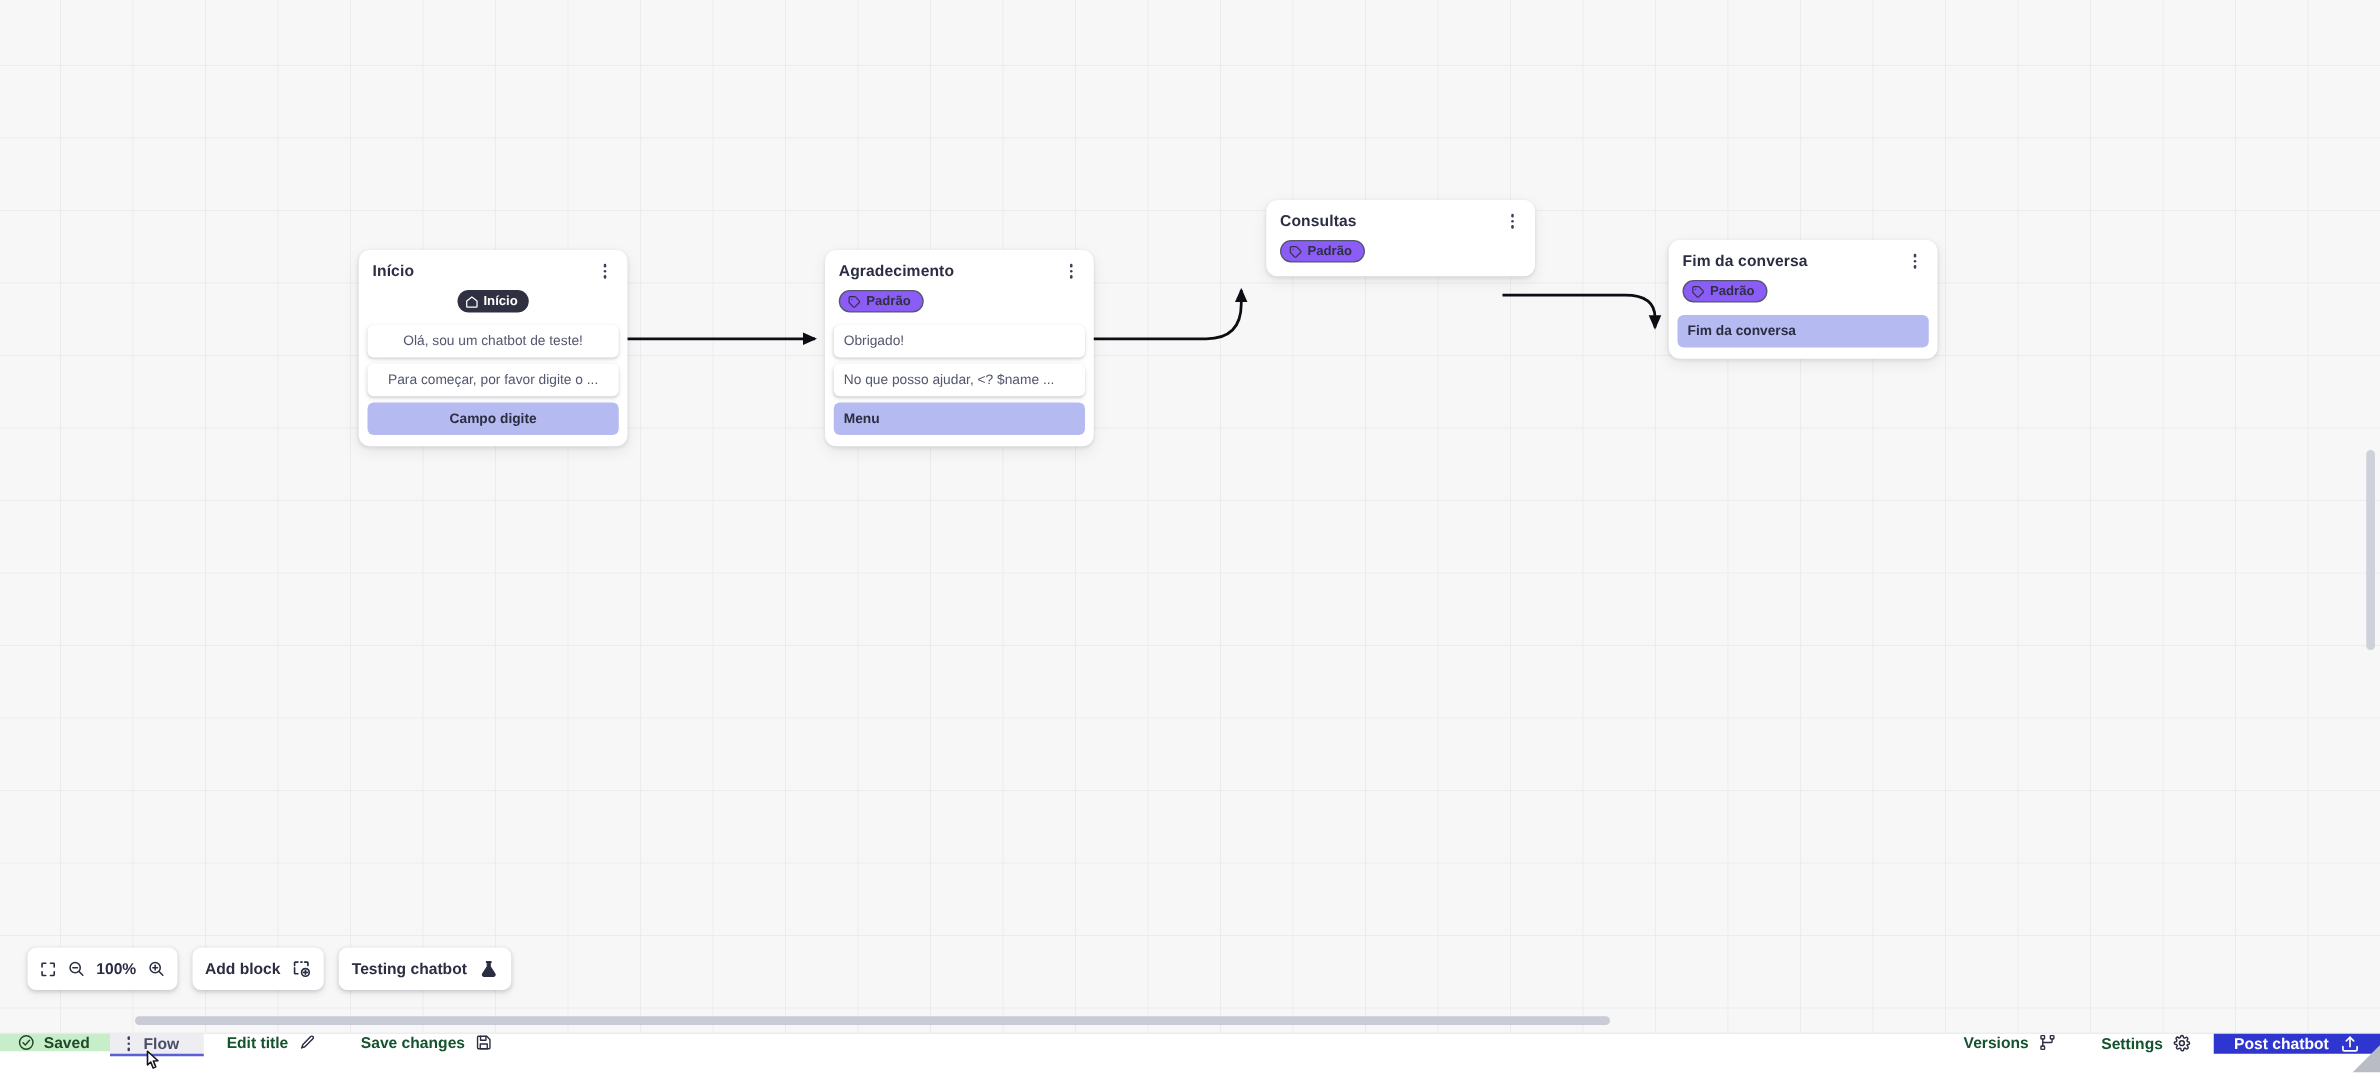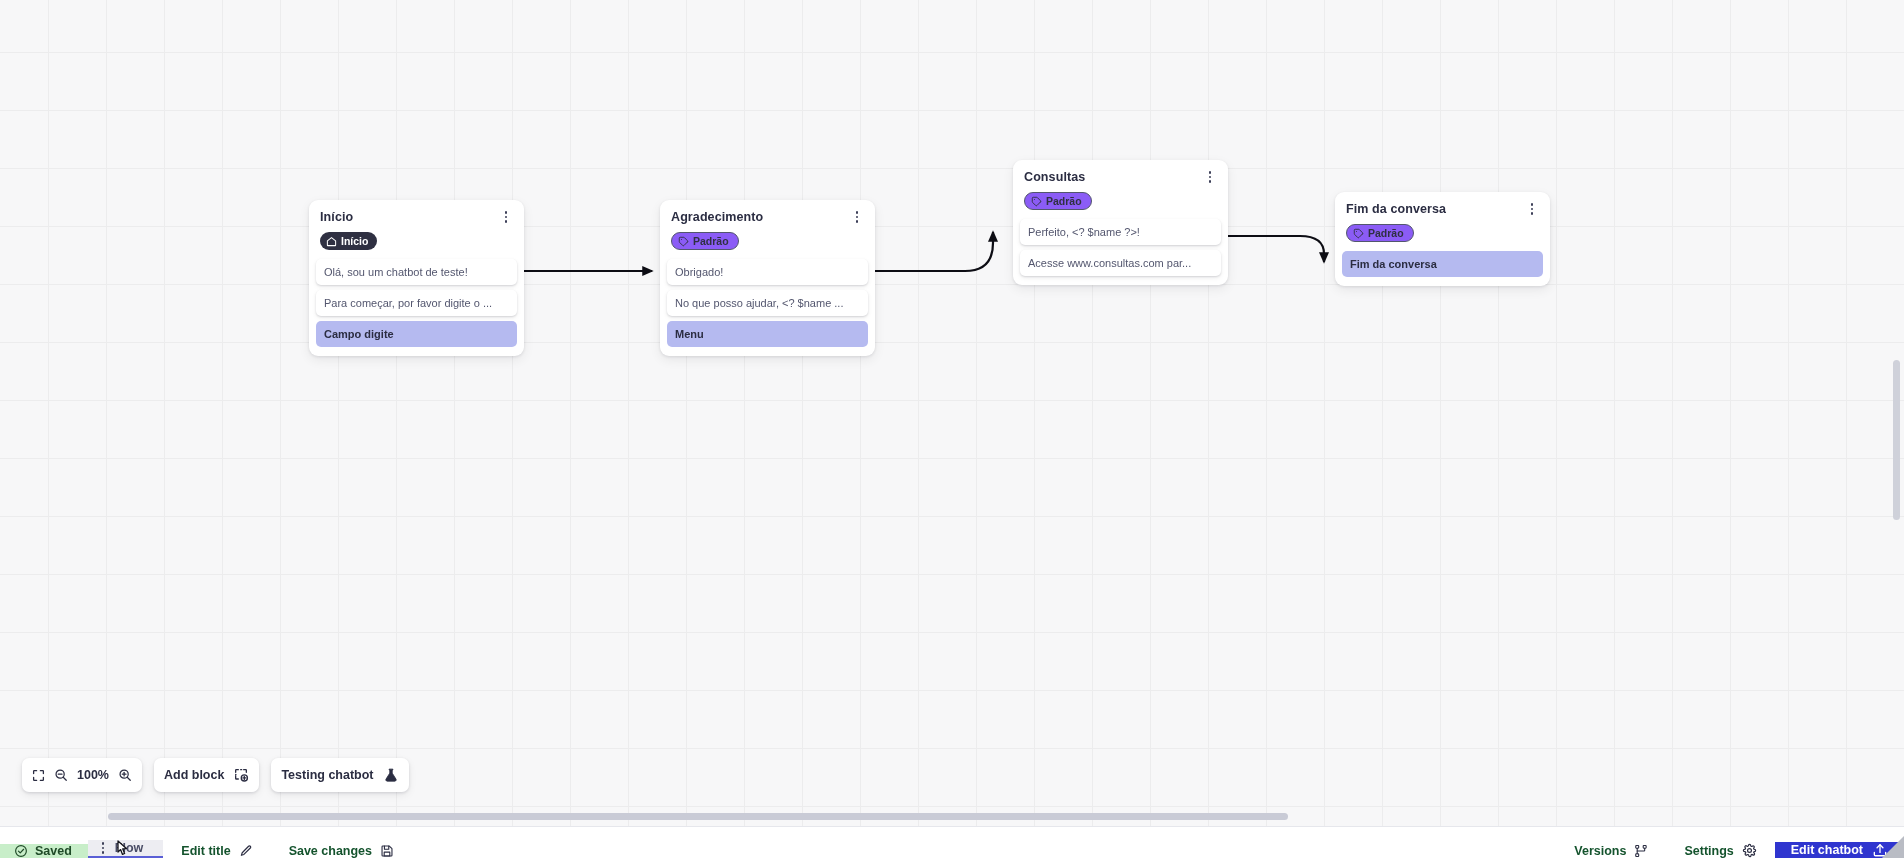--- a/index.html
+++ b/index.html
@@ -180,21 +180,21 @@
 
   
   #statusbar {
     position: absolute;
     left: 0; bottom: 0;
     width: 1904px;
     height: 32px;
     background: #ffffff;
     border-top: 1px solid #e6e7ec;
     display: flex;
-    align-items: flex-end;
+    align-items: flex-start;
     font-size: 12.5px;
     color: #2b2d42;
     z-index: 40;
   }
 
   .saved-chip {
     display: flex;
     align-items: center;
     gap: 7px;
     background: #c8eec9;
@@ -281,21 +281,21 @@
       </marker>
     </defs>
 
     <path d="M 481 271 L 652 271" fill="none" stroke="#0d0d14" stroke-width="2.2" marker-end="url(#arrow)"></path>
 
     <path d="M 850 271 L 965 271 Q 993 271 993 243 L 993 232" fill="none" stroke="#0d0d14" stroke-width="2.2" marker-end="url(#arrow)"></path>
 
     <path d="M 1202 236 L 1300 236 Q 1324 236 1324 254 L 1324 262" fill="none" stroke="#0d0d14" stroke-width="2.2" marker-end="url(#arrow)"></path>
   </svg>
 
-  <div class="node" id="node-0" style="left:309px; top:200px;">
+  <div class="node" id="node-0" style="left:287px; top:200px;text-align:center;">
     <div class="node-head">
       <span class="node-title">Início</span>
       <span class="kebab">
           <i></i>
           <i></i>
           <i></i>
         </span>
     </div>
     <div class="badge-row">
       <span class="badge-start">
@@ -353,24 +353,20 @@
     <div class="badge-row">
       <span class="badge-default">
         <span class="badge-icon ico">
           <svg width="11" height="11" viewBox="0 0 24 24" fill="none" stroke="#2f3042" stroke-width="2" stroke-linecap="round" stroke-linejoin="round">
             <path d="M20.6 13.1 L13 20.7 a2 2 0 0 1-2.8 0 L3.4 13.9 a2 2 0 0 1-.6-1.4 V4.8 a2 2 0 0 1 2-2 h7.7 a2 2 0 0 1 1.4.6 l6.7 6.8 a2 2 0 0 1 0 2.9 Z"></path>
             <circle cx="7.6" cy="7.6" r="1.1" fill="#2f3042" stroke="none"></circle>
           </svg>
         </span>
         <span>Padrão</span>
       </span>
-    </div>
-    <div class="rows">
-      <div class="msg">Perfeito, &lt;? $name ?&gt;!</div>
-      <div class="msg">Acesse www.consultas.com par...</div>
     </div>
   </div>
 
   <div class="node" id="node-3" style="left:1335px; top:192px;">
     <div class="node-head">
       <span class="node-title">Fim da conversa</span>
       <span class="kebab">
           <i></i>
           <i></i>
           <i></i>
@@ -512,21 +508,21 @@
     <span>Settings</span>
     <span class="ico">
       <svg width="15" height="15" viewBox="0 0 24 24" fill="none" stroke="#2b2d42" stroke-width="1.9" stroke-linecap="round" stroke-linejoin="round">
         <circle cx="12" cy="12" r="3.1"></circle>
         <path d="M19.2 14.6 a1.5 1.5 0 0 0 .3 1.65 l.05.06 a1.8 1.8 0 1 1-2.55 2.55 l-.06-.06 a1.5 1.5 0 0 0-1.65-.3 1.5 1.5 0 0 0-.9 1.37 V20 a1.8 1.8 0 1 1-3.6 0 v-.06 a1.5 1.5 0 0 0-.98-1.37 1.5 1.5 0 0 0-1.65.3 l-.06.06 a1.8 1.8 0 1 1-2.55-2.55 l.06-.06 a1.5 1.5 0 0 0 .3-1.65 1.5 1.5 0 0 0-1.37-.9 H4 a1.8 1.8 0 1 1 0-3.6 h.06 a1.5 1.5 0 0 0 1.37-.98 1.5 1.5 0 0 0-.3-1.65 l-.06-.06 a1.8 1.8 0 1 1 2.55-2.55 l.06.06 a1.5 1.5 0 0 0 1.65.3 h.07 a1.5 1.5 0 0 0 .9-1.37 V4 a1.8 1.8 0 1 1 3.6 0 v.06 a1.5 1.5 0 0 0 .9 1.37 1.5 1.5 0 0 0 1.65-.3 l.06-.06 a1.8 1.8 0 1 1 2.55 2.55 l-.06.06 a1.5 1.5 0 0 0-.3 1.65 v.07 a1.5 1.5 0 0 0 1.37.9 H20 a1.8 1.8 0 1 1 0 3.6 h-.06 a1.5 1.5 0 0 0-1.37.9 Z"></path>
       </svg>
     </span>
   </div>
 
   <div class="post-btn">
-    <span>Edit chatbot</span>
+    <span>Post chatbot</span>
     <span class="ico">
       <svg width="16" height="16" viewBox="0 0 24 24" fill="none" stroke="#ffffff" stroke-width="2" stroke-linecap="round" stroke-linejoin="round">
         <path d="M3.5 15.5 V19 a1.6 1.6 0 0 0 1.6 1.6 h13.8 A1.6 1.6 0 0 0 20.5 19 v-3.5"></path>
         <path d="M7.6 8.6 L12 4.2 L16.4 8.6"></path>
         <path d="M12 4.2 V15.6"></path>
       </svg>
     </span>
   </div>
 </div>
 

